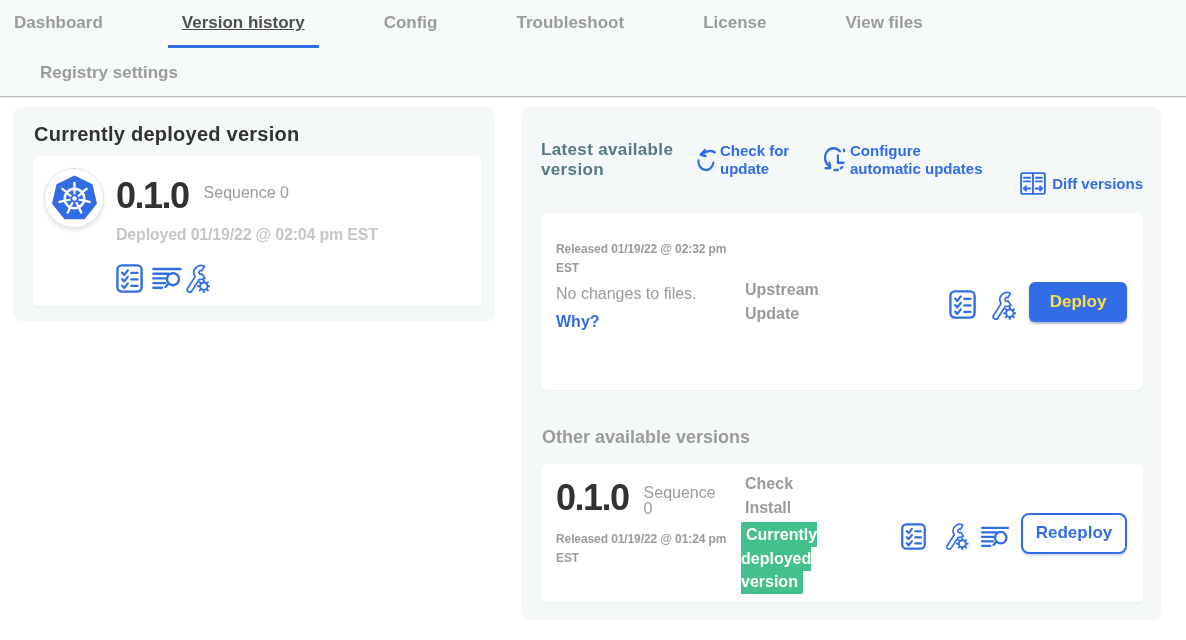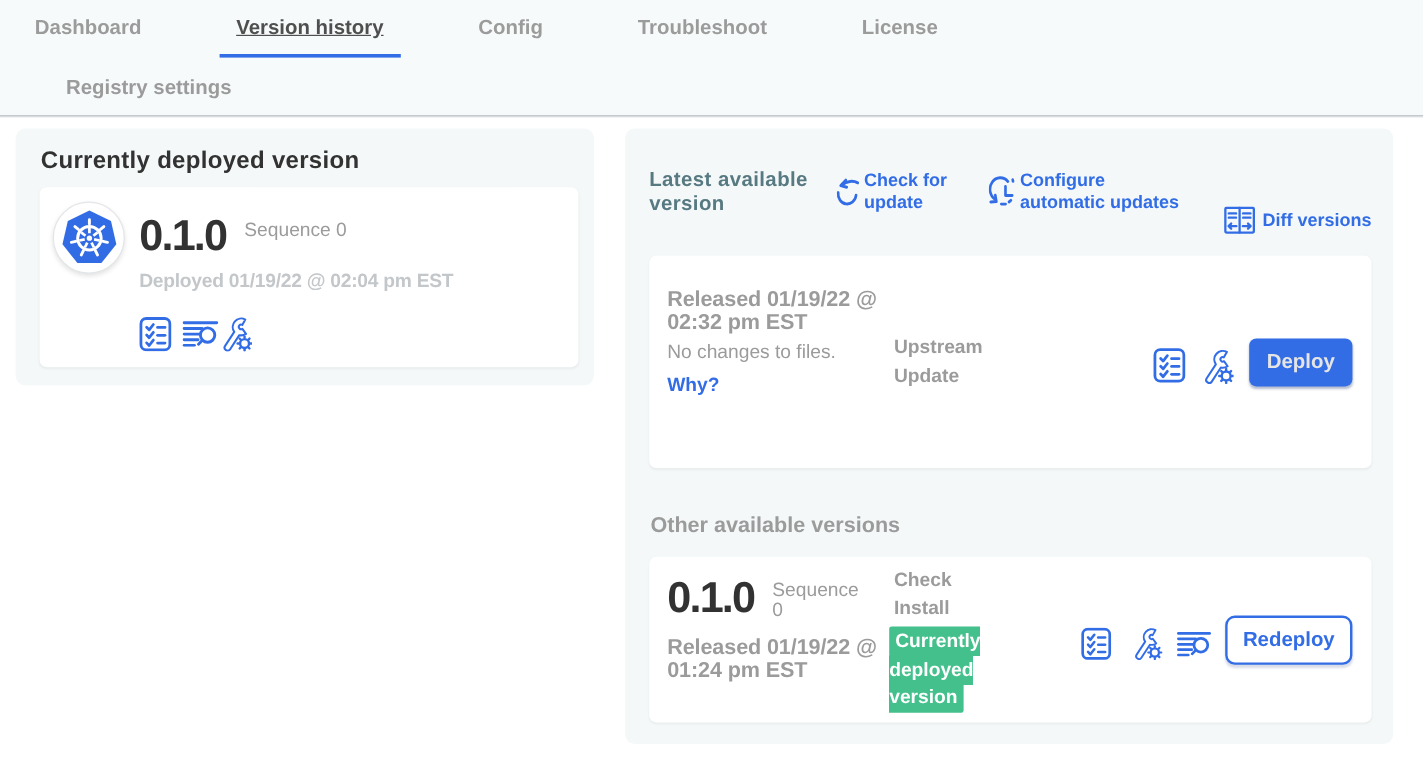--- a/index.html
+++ b/index.html
@@ -1,20 +1,20 @@
 <!DOCTYPE html>
 <html><head>
 <meta charset="utf-8">
 <style>
   * { box-sizing: border-box; margin: 0; padding: 0; }
   html,body { width:1186px; height:640px; background:#fff; font-family:"Liberation Sans",sans-serif; overflow:hidden; }
 
   
   .nav { background:#f7fafb; border-bottom:1px solid #b9bec2; box-shadow:0 1px 0 #e8eaeb; }
-  .nav ul { list-style:none; display:flex; flex-wrap:wrap; padding-left:15px; }
+  .nav ul { list-style:none; display:flex; flex-wrap:wrap; padding-left:0; }
   .nav li { font-size:17px; font-weight:bold; color:#9b9b9b; padding:0 14px; margin-right:51px;
             line-height:45px; height:48px; border-bottom:3px solid transparent; cursor:pointer; }
   .nav li.active { color:#4f4f4f; border-bottom-color:#326de6;text-decoration:underline; }
   .nav .break { flex-basis:100%; height:0; margin:0; padding:0; border:none; }
   .nav li.row2 { margin-left:26px; line-height:50px; height:48px; border-bottom:none; }
 
   
   .content { display:flex; align-items:flex-start; padding:10px 0 0 13px; }
   .panel { background:#f4f8f9; border-radius:8px; }
 
@@ -48,32 +48,32 @@
   .link-conf .txt { width:142px; }
   .link-diff { margin-left:auto;margin-top:48px; }
 
   .vrow { display:flex; align-items:stretch; padding:0 16px 0 15px; }
   .vrow .col1 { width:189px; }
   .card-latest { min-height:177px; margin-top:18px; }
   .card-latest .col1 { padding-top:22px; padding-bottom:20px; }
   .card-other  { min-height:138px; }
   .card-other .col1 { padding-top:17px; padding-bottom:16px; }
   .card-other .rel { margin-top:13px; }
-  .rel { font-size:18px; font-weight:bold; color:#9b9b9b; line-height:19px; margin-top:5px; width:175px; letter-spacing:-0.1px; }
+  .rel { font-size:12px; font-weight:bold; color:#9b9b9b; line-height:19px; margin-top:5px; width:175px; letter-spacing:-0.1px; }
   .nochanges { font-size:16px; color:#9b9b9b; margin-top:6px; line-height:20px; }
   .why { font-size:16px; font-weight:bold; color:#326de6; margin-top:8px; line-height:20px; cursor:pointer; display:inline-block; }
   .col2 { width:120px; align-self:center; }
   .src { font-size:16px; font-weight:bold; color:#9b9b9b; line-height:24px; width:90px; }
   .badge { display:inline; background:#44c08c; color:#fff; font-size:16px; font-weight:bold; line-height:23.5px;
            padding:4px 5px; border-radius:2px; }
   .badge-wrap { width:88px; margin-top:3px; margin-left:-4px; }
   .col3 { margin-left:auto; display:flex; align-items:center; align-self:center; }
   .col3 .ic { color:#326de6; cursor:pointer; position:relative; top:3px; }
   .btn { font-family:inherit; font-size:17px; font-weight:bold; border-radius:6px; cursor:pointer; height:40px; }
-  .btn-deploy { background:#326de6; border:none; color:#e5e5e5; width:86px; margin-left:13px;
+  .btn-deploy { background:#326de6; border:none; color:#fde047; width:98px; margin-left:13px;
                 box-shadow:0 2px 2px rgba(40,60,120,.35); }
   .btn-redeploy { background:#fff; border:2px solid #326de6; color:#326de6; width:106px; margin-left:11px; height:41px;
                   border-radius:8px; box-shadow:0 2px 2px rgba(40,60,120,.18); }
   .other-title { font-size:18px; font-weight:bold; color:#9b9b9b; line-height:21px; margin:37px 0 16px 1px; }
   .g14 { margin-right:14px; }
   .g9 { margin-right:9px; }
   .g2 { margin-right:2px; }
   .g11 { margin-right:11px; }
   .g16 { margin-right:16px; }
 </style>
@@ -169,20 +169,21 @@
   </defs>
 </svg>
 
 <nav class="nav">
   <ul>
     <li>Dashboard</li>
     <li class="active">Version history</li>
     <li>Config</li>
     <li>Troubleshoot</li>
     <li>License</li>
+    <li>View files</li>
     <li class="break"></li>
     <li class="row2">Registry settings</li>
   </ul>
 </nav>
 
 <div class="content">
 
   <section class="panel panel-left">
     <h2>Currently deployed version</h2>
     <div class="card card-current">

